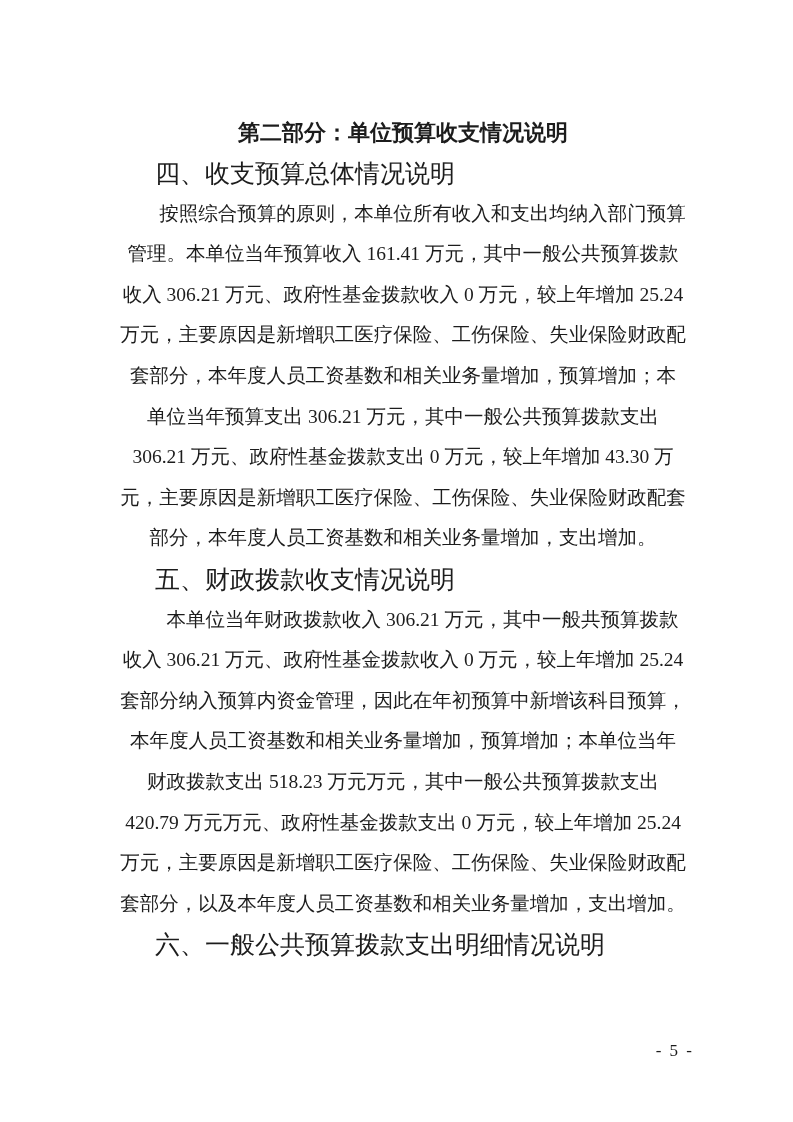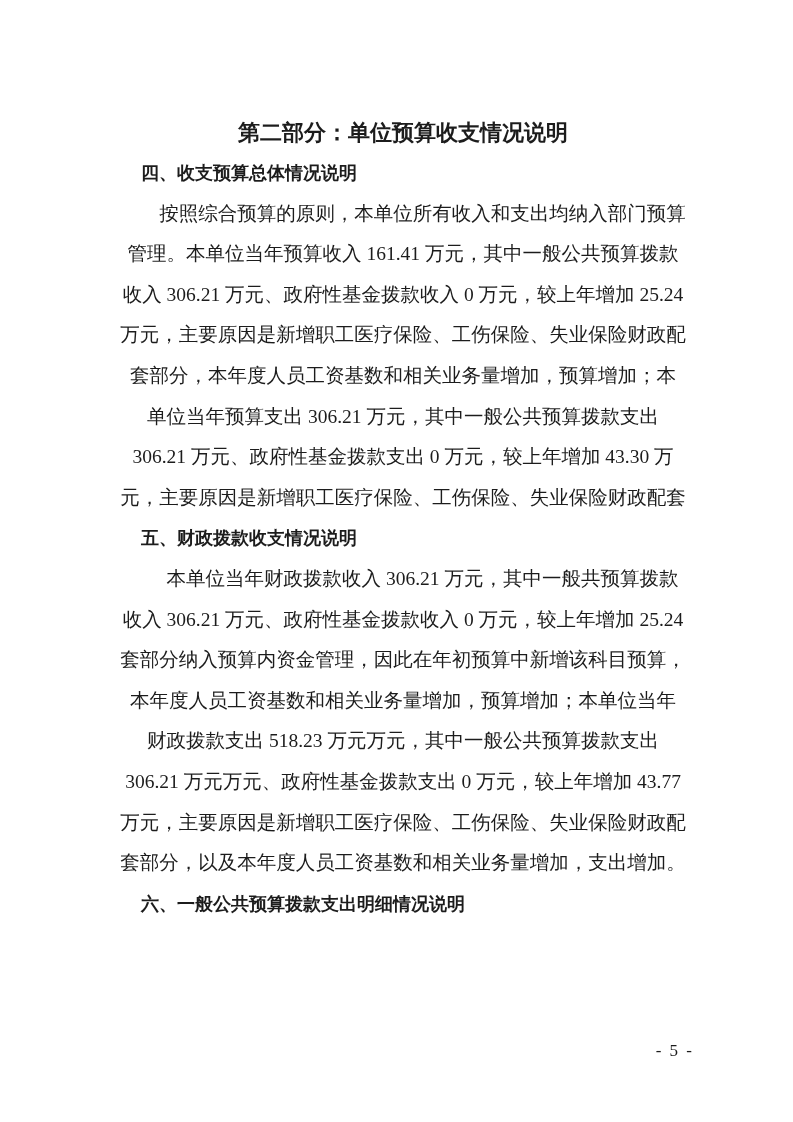--- a/index.html
+++ b/index.html
@@ -27,22 +27,22 @@
     font-family: "Liberation Sans", "DejaVu Sans", sans-serif;
     font-weight: 700;
     font-size: 22px;
     height: 41px;
     line-height: 41px;
     text-align: center;
     white-space: nowrap;
   }
   .sec-heading {
     font-family: "Liberation Sans", "DejaVu Sans", sans-serif;
-    font-weight: 700;
-    font-size: 18px;
+    font-weight: 400;
+    font-size: 25px;
     height: 40.6px;
     line-height: 40.6px;
     text-indent: 2em;
     white-space: nowrap;
   }
   .line {
     font-family: "Liberation Serif", "DejaVu Serif", serif;
     font-size: 19.5px;
     height: 40.6px;
     line-height: 40.6px;
@@ -73,29 +73,30 @@
     <div class="sec-heading">四、收支预算总体情况说明</div>
 
     <div class="line indent">按照综合预算的原则，本单位所有收入和支出均纳入部门预算</div>
     <div class="line">管理。本单位当年预算收入 161.41 万元，其中一般公共预算拨款</div>
     <div class="line">收入 306.21 万元、政府性基金拨款收入 0 万元，较上年增加 25.24</div>
     <div class="line">万元，主要原因是新增职工医疗保险、工伤保险、失业保险财政配</div>
     <div class="line">套部分，本年度人员工资基数和相关业务量增加，预算增加；本</div>
     <div class="line">单位当年预算支出 306.21 万元，其中一般公共预算拨款支出</div>
     <div class="line">306.21 万元、政府性基金拨款支出 0 万元，较上年增加 43.30 万</div>
     <div class="line">元，主要原因是新增职工医疗保险、工伤保险、失业保险财政配套</div>
+    <div class="line">部分，本年度人员工资基数和相关业务量增加，支出增加。</div>
 
     <div class="sec-heading">五、财政拨款收支情况说明</div>
 
     <div class="line indent">本单位当年财政拨款收入 306.21 万元，其中一般共预算拨款</div>
     <div class="line">收入 306.21 万元、政府性基金拨款收入 0 万元，较上年增加 25.24</div>
     <div class="line">套部分纳入预算内资金管理，因此在年初预算中新增该科目预算，</div>
     <div class="line">本年度人员工资基数和相关业务量增加，预算增加；本单位当年</div>
     <div class="line">财政拨款支出 518.23 万元万元，其中一般公共预算拨款支出</div>
-    <div class="line">306.21 万元万元、政府性基金拨款支出 0 万元，较上年增加 43.77</div>
+    <div class="line">420.79 万元万元、政府性基金拨款支出 0 万元，较上年增加 25.24</div>
     <div class="line">万元，主要原因是新增职工医疗保险、工伤保险、失业保险财政配</div>
     <div class="line">套部分，以及本年度人员工资基数和相关业务量增加，支出增加。</div>
 
     <div class="sec-heading">六、一般公共预算拨款支出明细情况说明</div>
 
   </div>
 
   <div class="page-number">- 5 -</div>
 </div>
 

